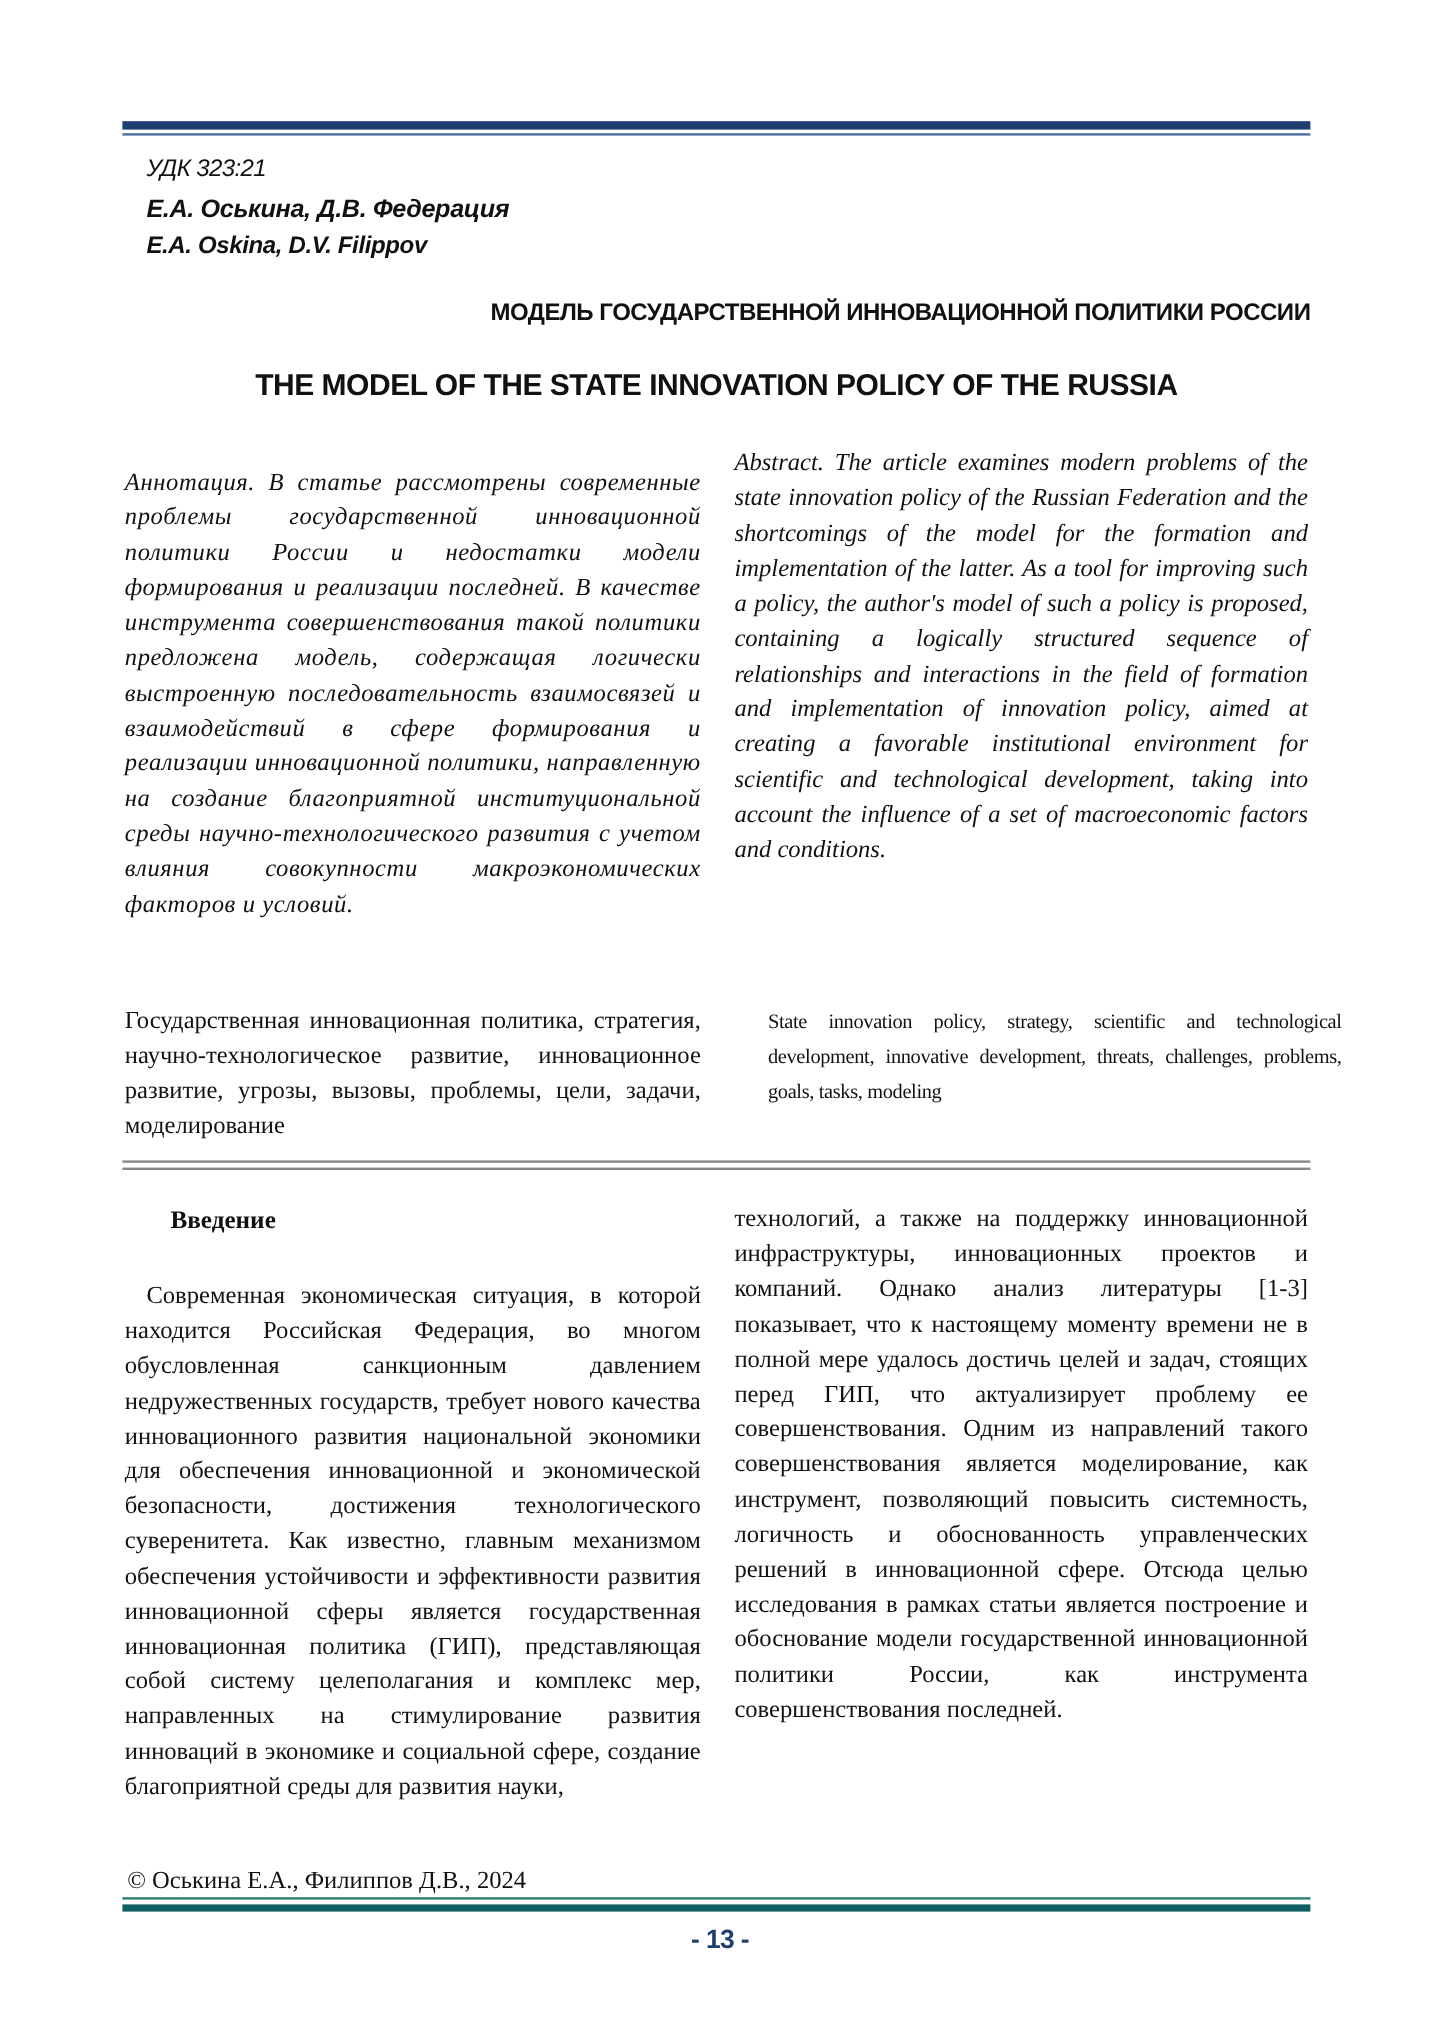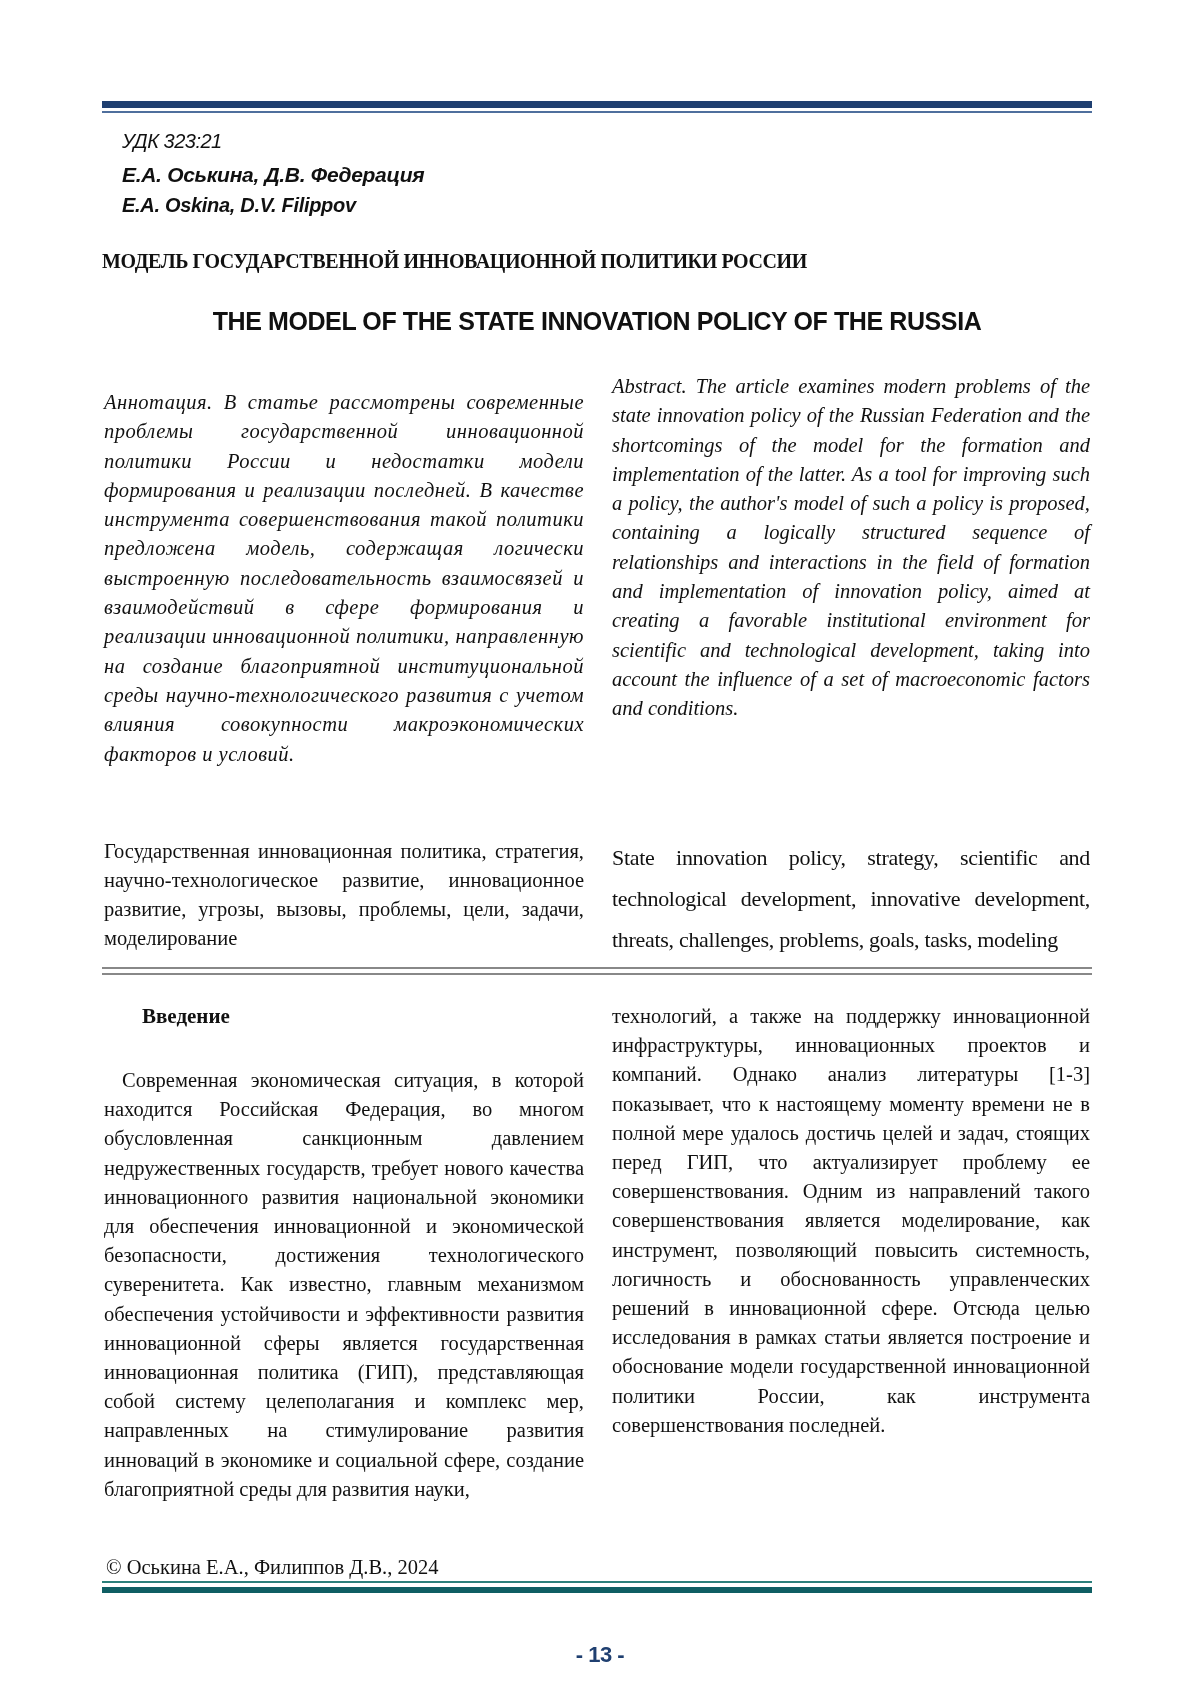--- a/index.html
+++ b/index.html
@@ -6,43 +6,43 @@
     body { width: 1200px; height: 1697px; position: relative; overflow: hidden; color: #111; }
     .page { position: absolute; left: 0; top: 0; width: 1200px; height: 1225px; }
 
     .rule-top-thick { position: absolute; left: 102px; width: 990px; top: 101px; height: 7px; background: #1f3f70; }
     .rule-top-thin { position: absolute; left: 102px; width: 990px; top: 111px; height: 2px; background: #4f6f9d; }
 
     .udk { position: absolute; left: 122px; top: 130px; font-family: "Liberation Sans", sans-serif; font-style: italic; font-size: 20px; letter-spacing: -0.5px; }
     .authors-ru { position: absolute; left: 122px; top: 163px; font-family: "Liberation Sans", sans-serif; font-style: italic; font-weight: bold; font-size: 21px; letter-spacing: -0.3px; }
     .authors-en { position: absolute; left: 122px; top: 194px; font-family: "Liberation Sans", sans-serif; font-style: italic; font-weight: bold; font-size: 20px; letter-spacing: -0.3px; }
 
-    .title-ru { position: absolute; left: 102px; width: 990px; top: 250px; text-align: left; font-family: Liberation Serif, serif; font-weight: bold; font-size: 20px; letter-spacing: -0.4px; }
+    .title-ru { position: absolute; left: 102px; width: 990px; top: 250px; text-align: right; font-family: Liberation Sans, sans-serif; font-weight: bold; font-size: 20px; letter-spacing: -0.4px; }
     .title-en { position: absolute; left: 102px; width: 990px; top: 307px; text-align: center; font-family: "Liberation Sans", sans-serif; font-weight: bold; font-size: 25px; letter-spacing: -0.4px; }
 
     .col { position: absolute; font-family: "Liberation Serif", serif; text-align: justify; text-align-last: left; }
     .abstract-ru { left: 104px; width: 480px; top: 388px; font-size: 20.5px; font-style: italic; line-height: 29.3px; letter-spacing: 0.5px; }
     .abstract-en { left: 612px; width: 478px; top: 372px; font-size: 20.5px; font-style: italic; line-height: 29.3px; }
 
     .keywords-ru { left: 104px; width: 480px; top: 837px; font-size: 20.5px; line-height: 29px; }
-    .keywords-en { left: 612px; width: 478px; top: 837px; font-size: 22px; line-height: 41px; letter-spacing: -0.3px; }
+    .keywords-en { left: 640px; width: 478px; top: 837px; font-size: 17px; line-height: 29px; letter-spacing: -0.3px; }
 
     .rule-mid-1 { position: absolute; left: 102px; width: 990px; top: 967px; height: 2px; background: #888; }
     .rule-mid-2 { position: absolute; left: 102px; width: 990px; top: 973px; height: 2px; background: #888; }
 
     .intro-heading { position: absolute; left: 122px; top: 1004px; font-family: "Liberation Serif", serif; font-weight: bold; font-size: 21px; margin-left: 20px; }
     .body-left { left: 104px; width: 480px; top: 1030px; font-size: 20.5px; line-height: 29.2px; text-indent: 18px; margin-top: 36px; }
     .body-right { left: 612px; width: 478px; top: 1002px; font-size: 20.5px; line-height: 29.2px; }
 
     .copyright { position: absolute; left: 106px; top: 1556px; font-family: "Liberation Serif", serif; font-size: 20.5px; }
 
     .rule-bot-thin { position: absolute; left: 102px; width: 990px; top: 1581px; height: 2px; background: #2b7f7b; }
     .rule-bot-thick { position: absolute; left: 102px; width: 990px; top: 1587px; height: 6px; background: #0f5e63; }
 
-    .page-number { position: absolute; left: 0; width: 1200px; top: 1603px; text-align: center; font-family: "Liberation Sans", sans-serif; font-weight: bold; font-size: 22px; color: #1f3f70; letter-spacing: -0.5px; margin-top: 39px; }
+    .page-number { position: absolute; left: 0; width: 1200px; top: 1603px; text-align: center; font-family: "Liberation Sans", sans-serif; font-weight: bold; font-size: 22px; color: #1f3f70; letter-spacing: -0.5px; }
   </style>
 </head>
 <body>
 
 <div class="page">
   <div class="rule-top-thick"></div>
   <div class="rule-top-thin"></div>
 
   <div class="udk">УДК 323:21</div>
   <div class="authors-ru">Е.А. Оськина,  Д.В. Федерация</div>

